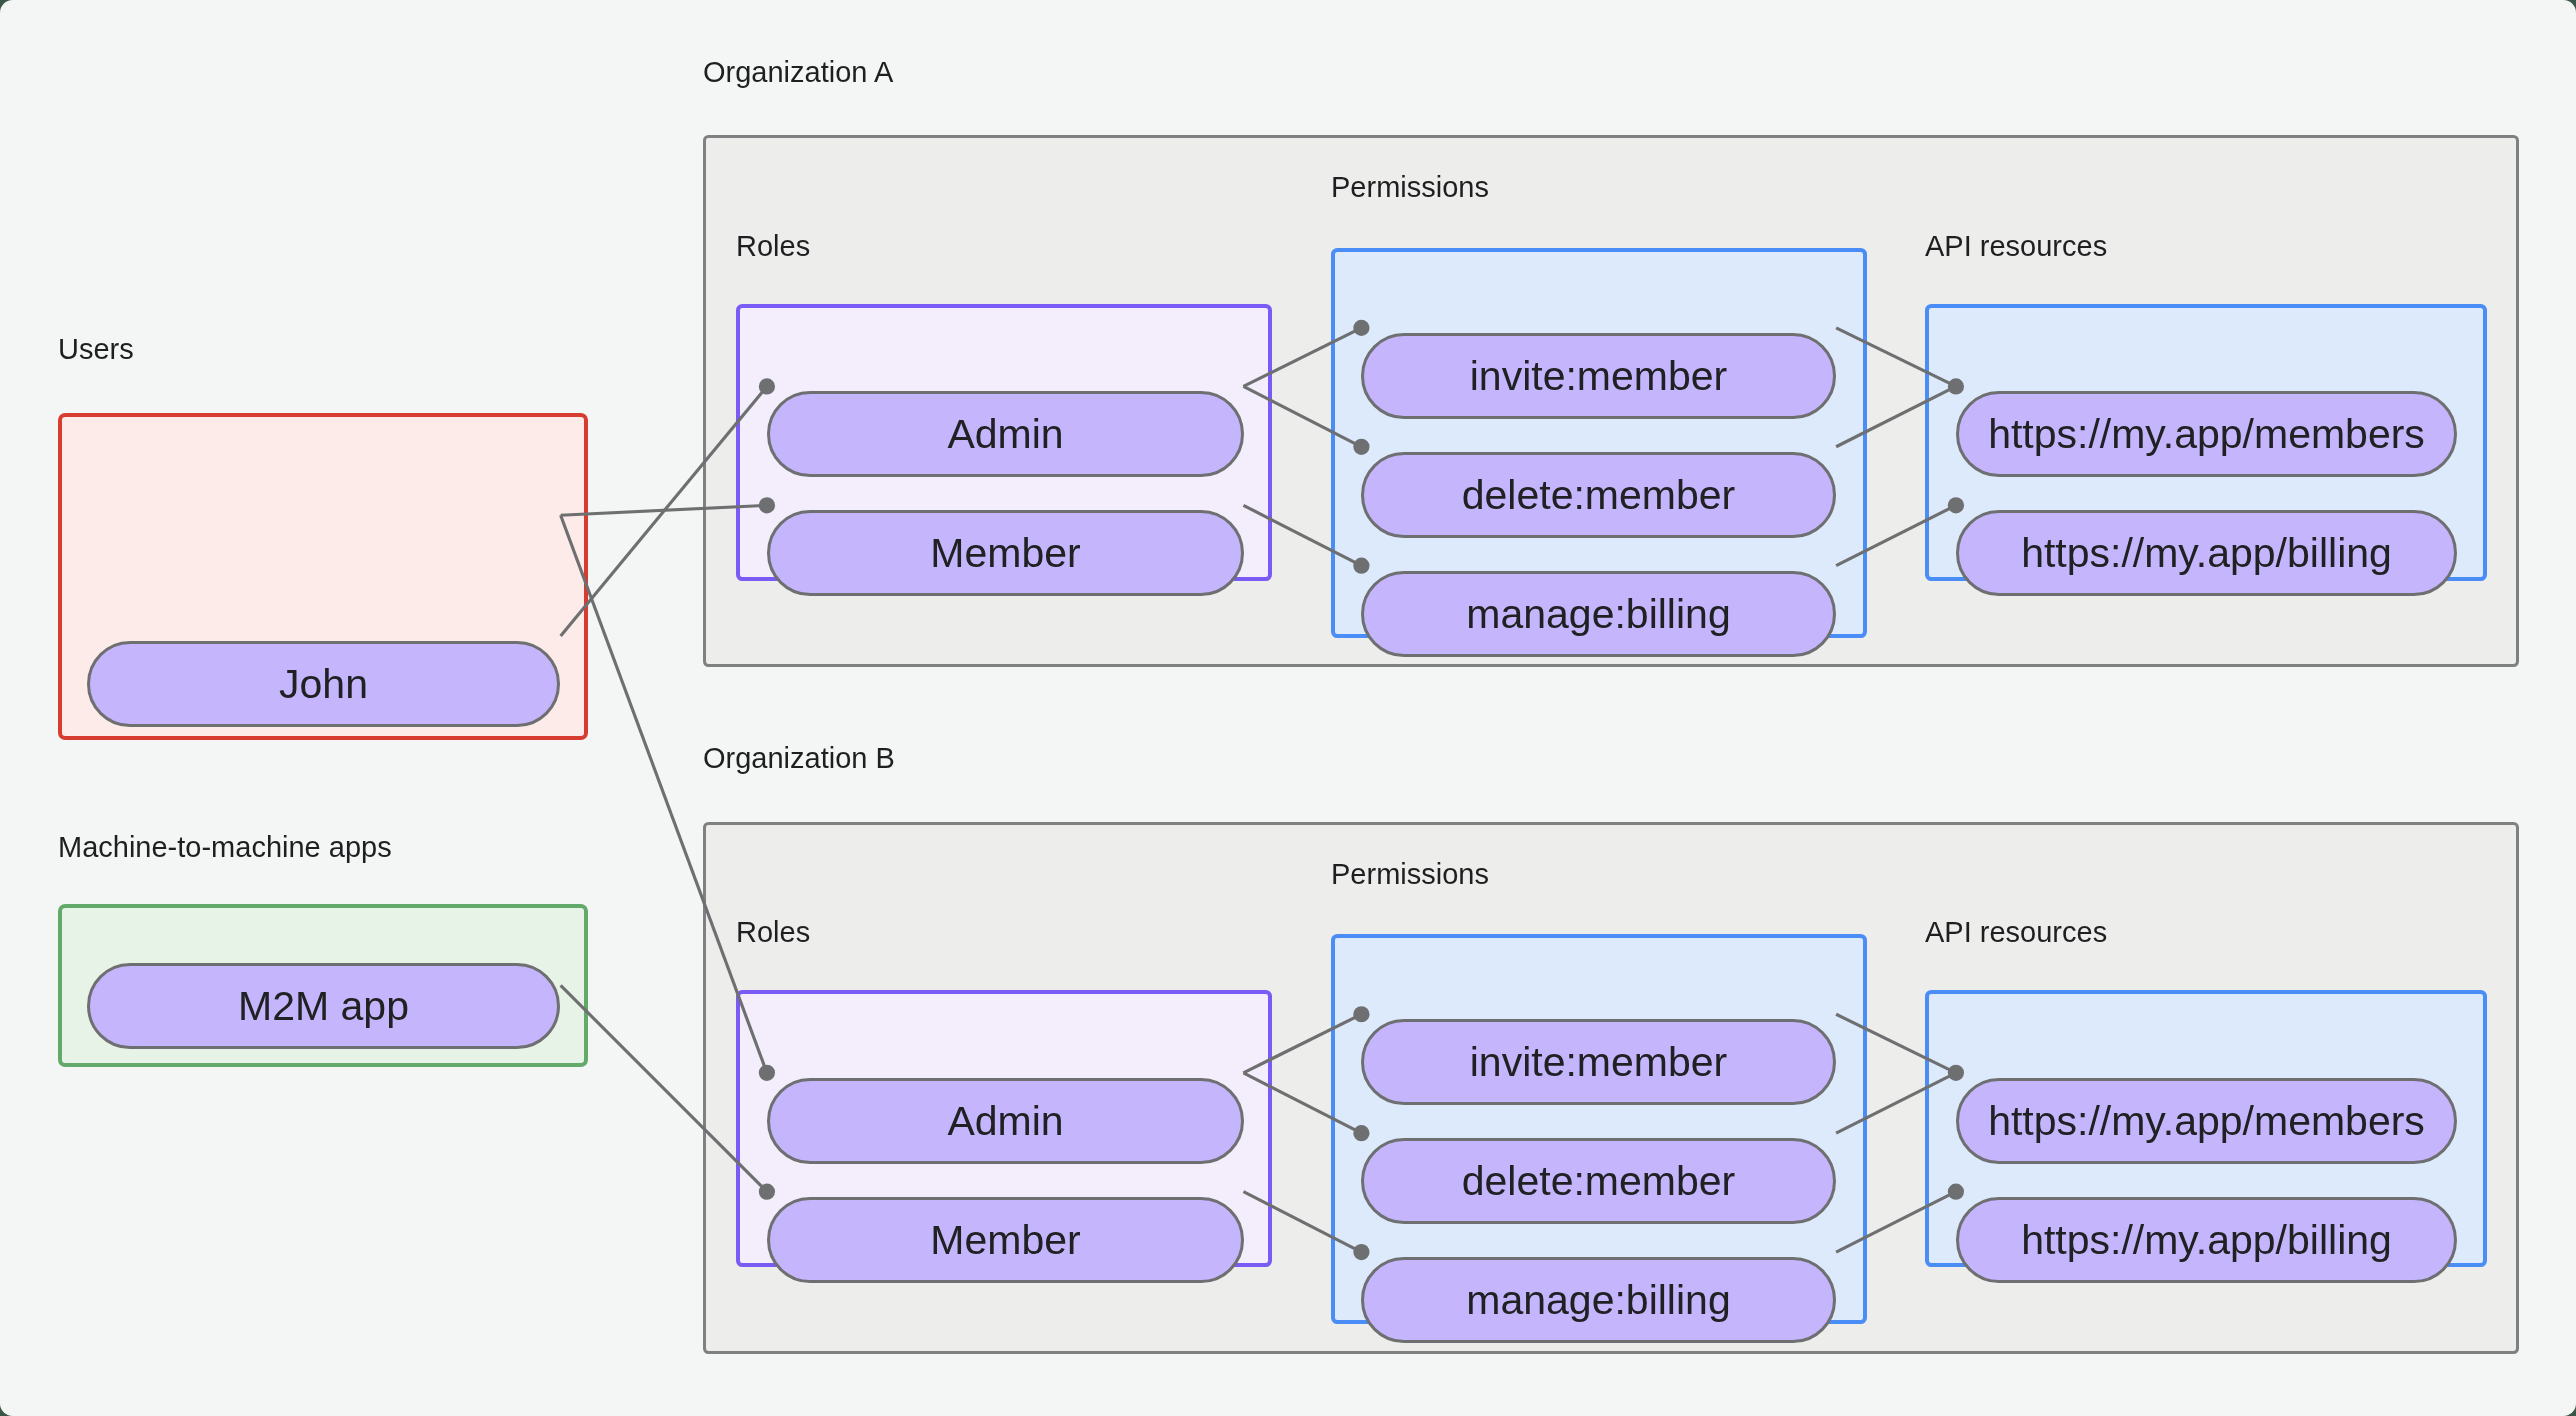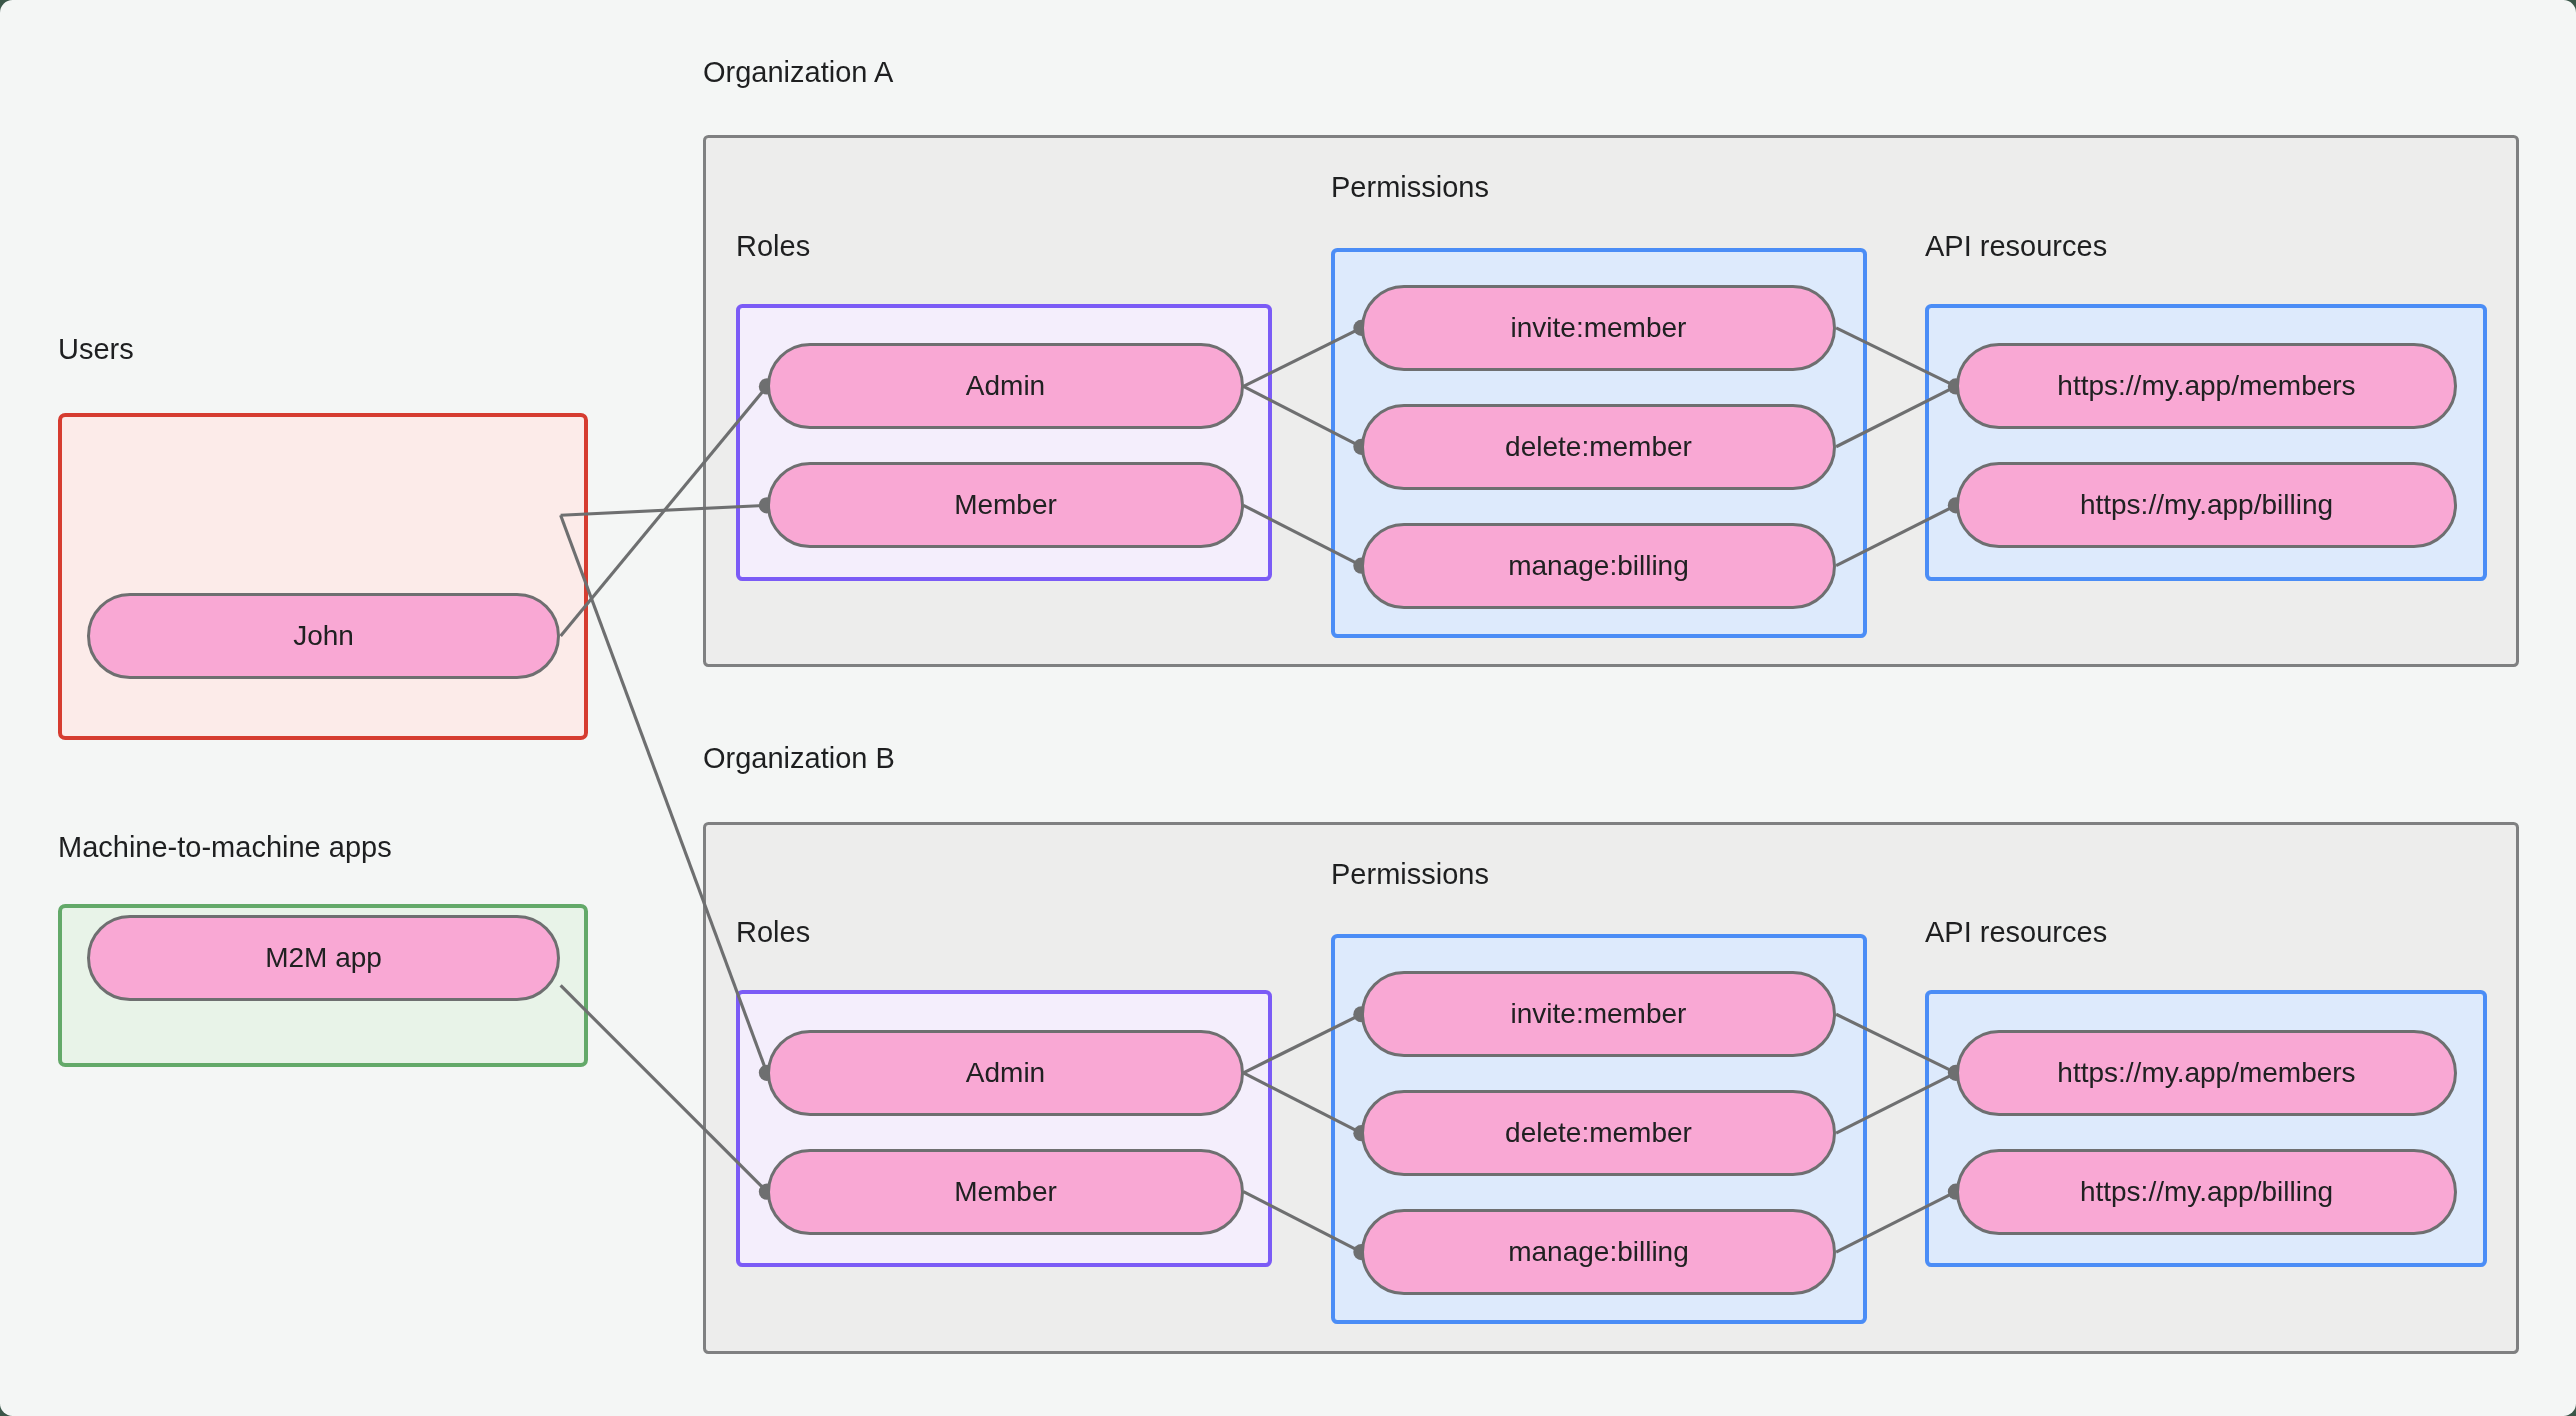--- a/index.html
+++ b/index.html
@@ -5,23 +5,23 @@
   html,body{margin:0;padding:0;background:#3a5648;font-family:"Liberation Sans",sans-serif;}
   #canvas{position:relative;width:2576px;height:1416px;background:#f4f6f5;border-radius:12.6px;overflow:hidden;}
   .grouplabel{position:absolute;font-size:29px;color:#1e1f20;white-space:nowrap;z-index:5;}
   .orgbox{position:absolute;background:#ededec;border:3.6px solid #7f8081;border-radius:5.4px;z-index:1;}
   .subbox{position:absolute;border-radius:6.3px;z-index:1;}
   .users-box{background:#fcebe9;border:4.5px solid #d63c30;border-radius:7.2px;}
   .m2m-box{background:#e8f3e8;border:4.5px solid #63a969;border-radius:7.2px;}
   .roles-box{background:#f4eefc;border:4.5px solid #7b5bf6;}
   .perms-box{background:#ddeafc;border:4.5px solid #4b8df6;}
   .api-box{background:#ddeafc;border:4.5px solid #4b8df6;}
-  .pill{position:absolute;background:#f9a8d4;border:3.6px solid #6e6f70;border-radius:47px;
+  .pill{position:absolute;background:#c4b5fd;border:3.6px solid #6e6f70;border-radius:47px;
         display:flex;align-items:center;justify-content:center;
-        font-size:28px;color:#202122;z-index:3;white-space:nowrap;box-sizing:border-box;}
+        font-size:41px;color:#202122;z-index:3;white-space:nowrap;box-sizing:border-box;margin-top:48px;}
   #wires{position:absolute;left:0;top:0;z-index:2;}
   #wires line{stroke:#6e6f70;stroke-width:3.5;}
   #wires circle{fill:#6e6f70;}
 </style>
 </head>
 <body>
 
 <div id="canvas">
 
   <div class="grouplabel" style="left:58px;top:333px;">Users</div>

